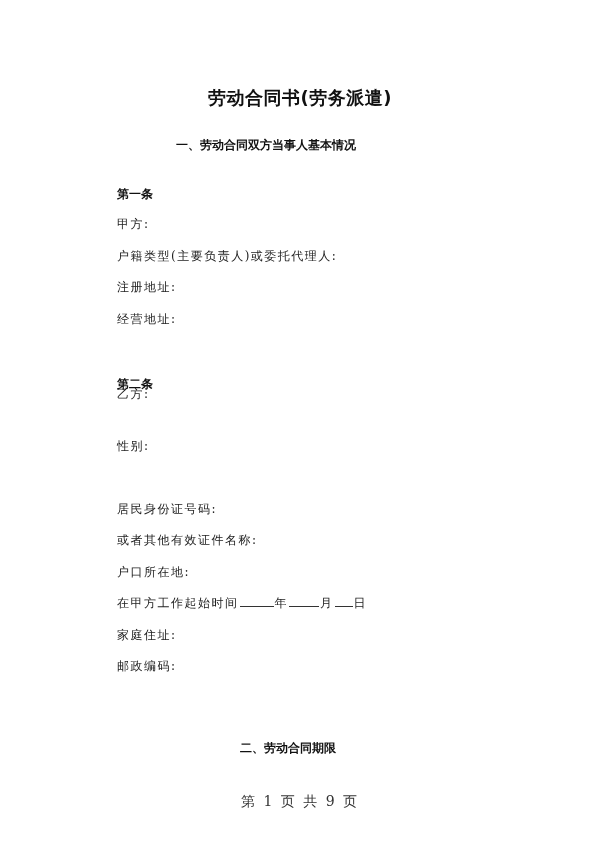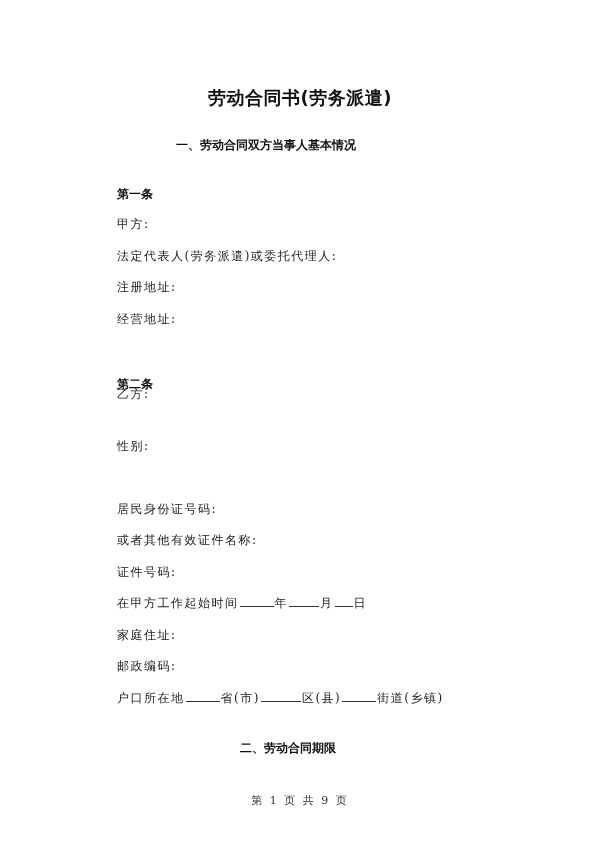--- a/index.html
+++ b/index.html
@@ -24,54 +24,51 @@
     position: absolute; left: 117px; font-size: 12px;
     font-family: "DejaVu Serif", serif; color: #222; white-space: nowrap;
     letter-spacing: 1.5px; line-height: 16px;
   }
   .blank {
     display: inline-block; border-bottom: 1px solid #333; height: 12px;
     vertical-align: baseline; margin: 0 1px;
   }
   .footer {
     position: absolute; left: 0; width: 600px; top: 785px;
-    text-align: center; font-size: 11px; font-family: "DejaVu Serif", serif; color: #333;
+    text-align: center; font-size: 14px; font-family: "DejaVu Serif", serif; color: #333;
     letter-spacing: 2px;
   }
 </style>
 </head>
 <body>
 
 <div class="page">
 
   <div class="title">劳动合同书(劳务派遣)</div>
 
   <div class="section" style="top:129px;">一、劳动合同双方当事人基本情况</div>
 
   <div class="article" style="top:178px;">第一条</div>
   <div class="field" style="top:208px;">甲方:</div>
-  <div class="field" style="top:240px;">法定代表人(劳务派遣)或委托代理人:</div>
+  <div class="field" style="top:240px;">户籍类型(主要负责人)或委托代理人:</div>
   <div class="field" style="top:271px;">注册地址:</div>
   <div class="field" style="top:303px;">经营地址:</div>
 
   <div class="article" style="top:368px;">第二条</div>
   <div class="field" style="top:378px;text-align:center;">乙方:</div>
   <div class="field" style="top:430px;">性别:</div>
   <div class="field" style="top:493px;">居民身份证号码:</div>
   <div class="field" style="top:524px;">或者其他有效证件名称:</div>
-  <div class="field" style="top:556px;">证件号码:</div>
+  <div class="field" style="top:556px;">户口所在地:</div>
 
   <div class="field" style="top:587px;">
     <span>在甲方工作起始时间</span><span class="blank" style="width:34px;"></span><span>年</span><span class="blank" style="width:30px;"></span><span>月</span><span class="blank" style="width:18px;"></span><span>日</span>
   </div>
 
   <div class="field" style="top:619px;">家庭住址:</div>
   <div class="field" style="top:650px;">邮政编码:</div>
 
-  <div class="field" style="top:682px;">
-    <span>户口所在地</span><span class="blank" style="width:34px;"></span><span>省(市)</span><span class="blank" style="width:40px;"></span><span>区(县)</span><span class="blank" style="width:34px;"></span><span>街道(乡镇)</span>
-  </div>
 
   <div class="section" style="top:732px;padding-left:44px;">二、劳动合同期限</div>
 
   <div class="footer">第 1 页 共 9 页</div>
 
 </div>
 
 </body></html>

